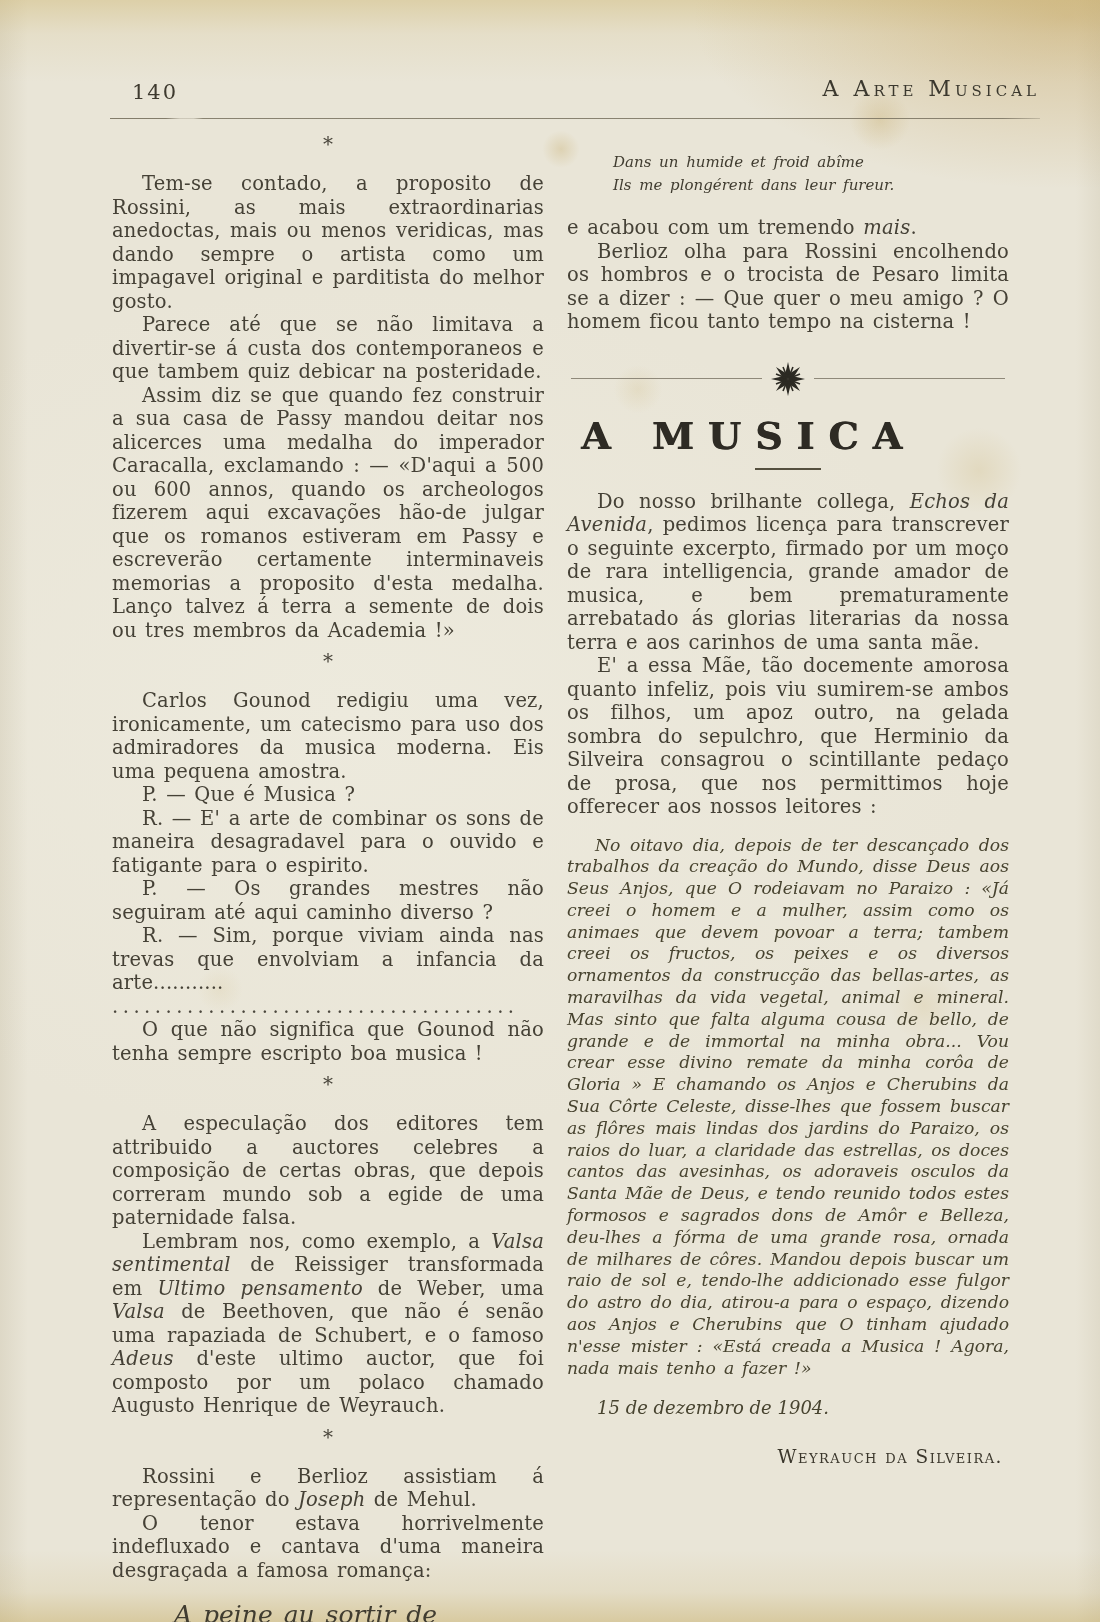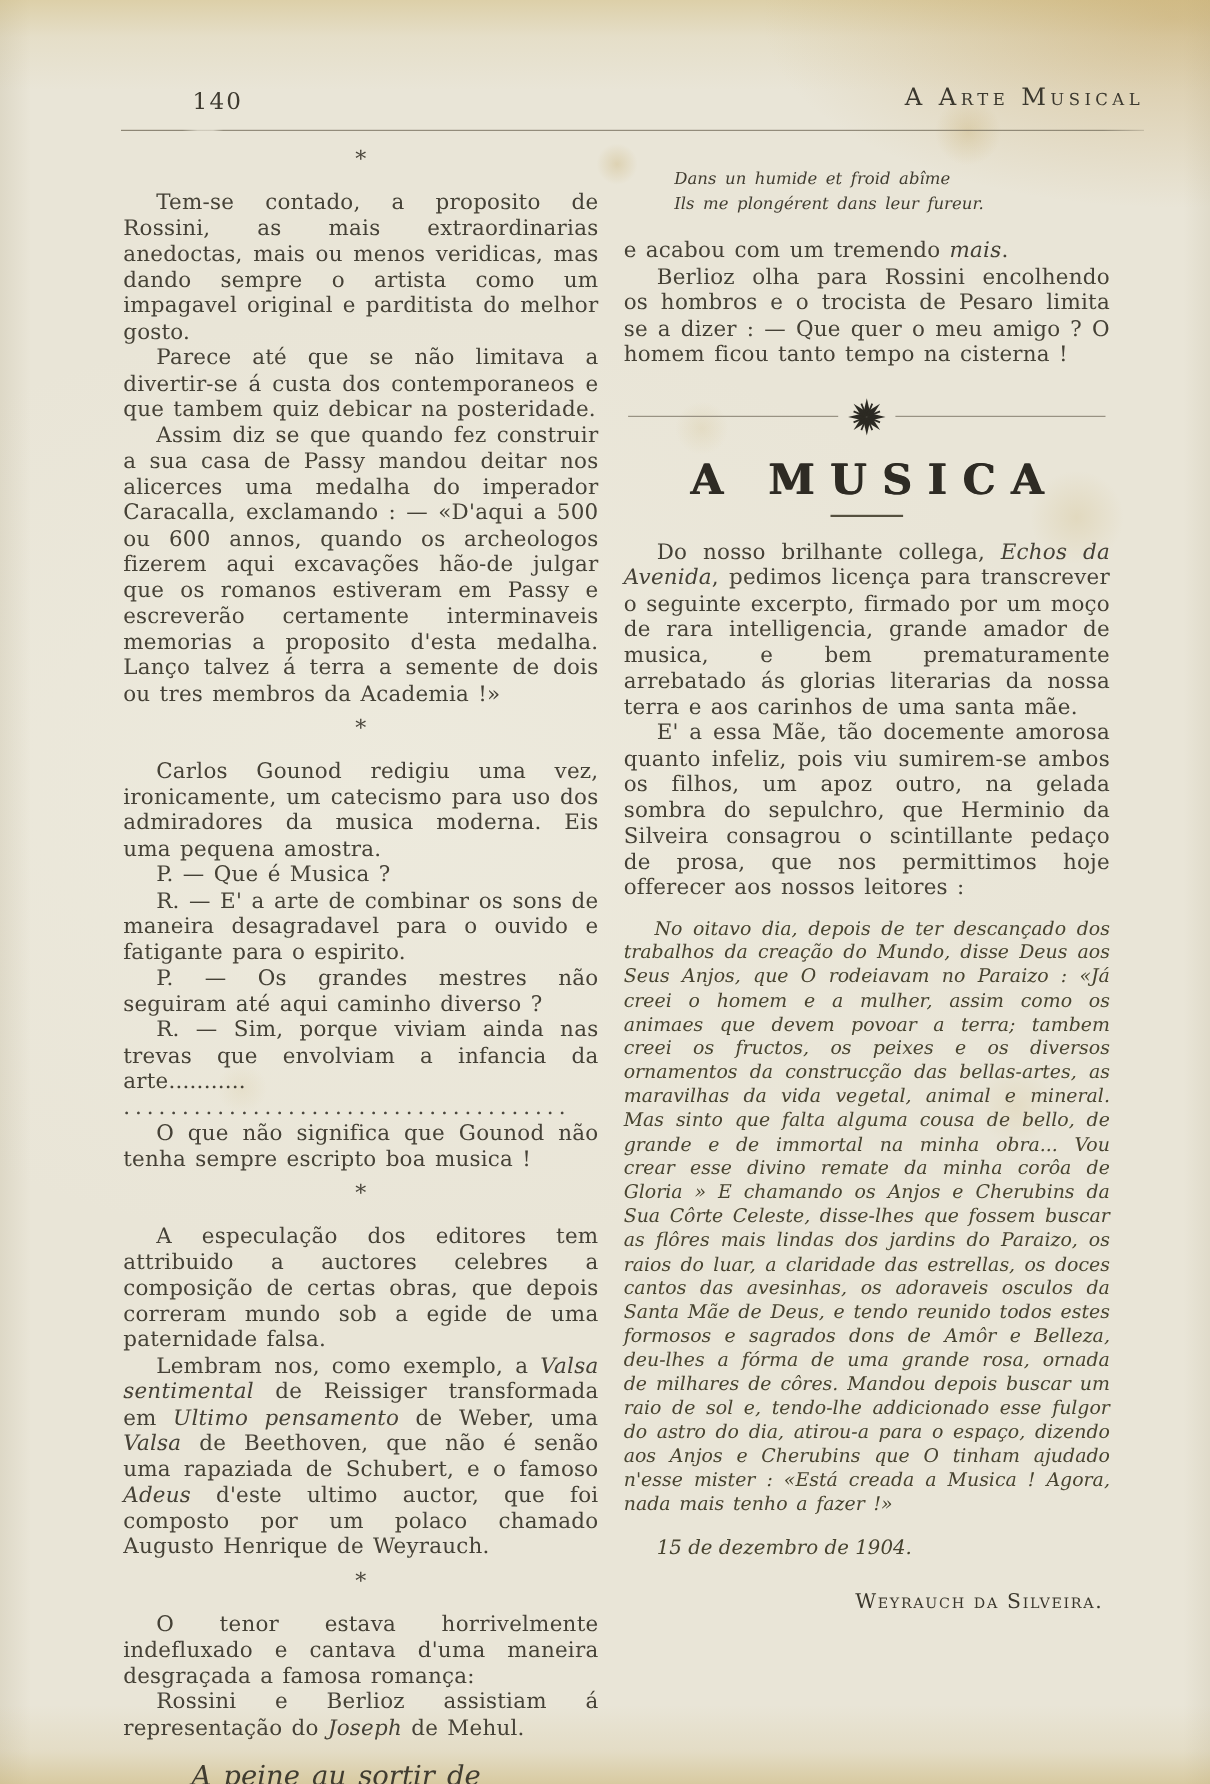--- a/index.html
+++ b/index.html
@@ -19,21 +19,21 @@
       radial-gradient(circle 56px at 89% 29%, rgba(196,169,96,0.20), rgba(196,169,96,0) 76%),
       radial-gradient(circle 46px at 84% 62%, rgba(196,169,96,0.16), rgba(196,169,96,0) 76%),
       radial-gradient(circle 32px at 58% 24%, rgba(196,169,96,0.16), rgba(196,169,96,0) 76%),
       radial-gradient(circle 30px at 20% 61%, rgba(196,169,96,0.12), rgba(196,169,96,0) 76%),
       linear-gradient(90deg, rgba(168,156,122,0.18) 0, rgba(168,156,122,0) 28px),
       linear-gradient(270deg, rgba(168,156,122,0.14) 0, rgba(168,156,122,0) 24px),
       radial-gradient(ellipse 640px 430px at 32% 44%, #edeadd 0%, rgba(237,234,221,0) 100%),
       #e9e5d7;
   }
   
-  .header{position:relative;height:118px;margin-left:43px;}
+  .header{position:relative;height:118px;}
   .pagenum{
     position:absolute;left:132px;top:80px;
     font-size:21px;letter-spacing:2px;color:#3e3a2f;
   }
   .journal-title{
     position:absolute;left:0;right:60px;top:76px;
     text-align:right;
     font-variant-caps:small-caps;
     font-size:22px;letter-spacing:4px;color:#3b382e;
   }
@@ -70,21 +70,20 @@
   }
   .verse-block{
     font-style:italic;font-size:15px;line-height:23px;
     margin:20px 0 19px 46px;word-spacing:3px;color:#403c30;
   }
   
   .orn-row{display:flex;align-items:center;margin:27px 4px 16px;}
   .orn-line{flex:1;height:1px;background:#8f897a;}
   .orn-star{margin:0 8px;display:block;}
   .sec-heading{
-    text-align:center;
     font-size:38px;font-weight:bold;
     letter-spacing:14px;text-indent:14px;
     color:#2e2b24;
     text-shadow:0.8px 0 0 #2e2b24;
     margin:6px 0 10px;
   }
   .heading-rule{width:66px;border-top:2px solid #55503f;margin:0 auto 20px;}
   .excerpt{
     font-style:italic;
     font-size:17.2px;line-height:21.8px;
@@ -128,22 +127,22 @@
       <p class="jp">P. — Os grandes mestres não seguiram até aqui caminho diverso ?</p>
       <p class="jp">R. — Sim, porque viviam ainda nas trevas que envolviam a infancia da arte...........</p>
       <div class="dots-line">......................................</div>
       <p class="jp">O que não significa que Gounod não tenha sempre escripto boa musica !</p>
 
       <div class="star-sep">*</div>
       <p class="jp">A especulação dos editores tem attribuido a auctores celebres a composição de certas obras, que depois correram mundo sob a egide de uma paternidade falsa.</p>
       <p class="jp"><span>Lembram nos, como exemplo, a </span><span class="it">Valsa sentimental</span><span> de Reissiger transformada em </span><span class="it">Ultimo pensamento</span><span> de Weber, uma </span><span class="it">Valsa</span><span> de Beethoven, que não é senão uma rapaziada de Schubert, e o famoso </span><span class="it">Adeus</span><span> d'este ultimo auctor, que foi composto por um polaco chamado Augusto Henrique de Weyrauch.</span></p>
 
       <div class="star-sep">*</div>
+      <p class="jp"><span>Rossini e Berlioz assistiam á representação do </span><span class="it">Joseph</span><span> de Mehul.</span></p>
       <p class="jp">O tenor estava horrivelmente indefluxado e cantava d'uma maneira desgraçada a famosa romança:</p>
-      <p class="jp"><span>Rossini e Berlioz assistiam á representação do </span><span class="it">Joseph</span><span> de Mehul.</span></p>
       <div class="verse-left">A peine au sortir de l'enfance</div>
     </div>
 
     <div class="col-right">
       <div class="verse-block">
         <div>Dans un humide et froid abîme</div>
         <div>Ils me plongérent dans leur fureur.</div>
       </div>
       <p class="jp ni"><span>e acabou com um tremendo </span><span class="it">mais</span><span>.</span></p>
       <p class="jp">Berlioz olha para Rossini encolhendo os hombros e o trocista de Pesaro limita se a dizer : — Que quer o meu amigo ? O homem ficou tanto tempo na cisterna !</p>

